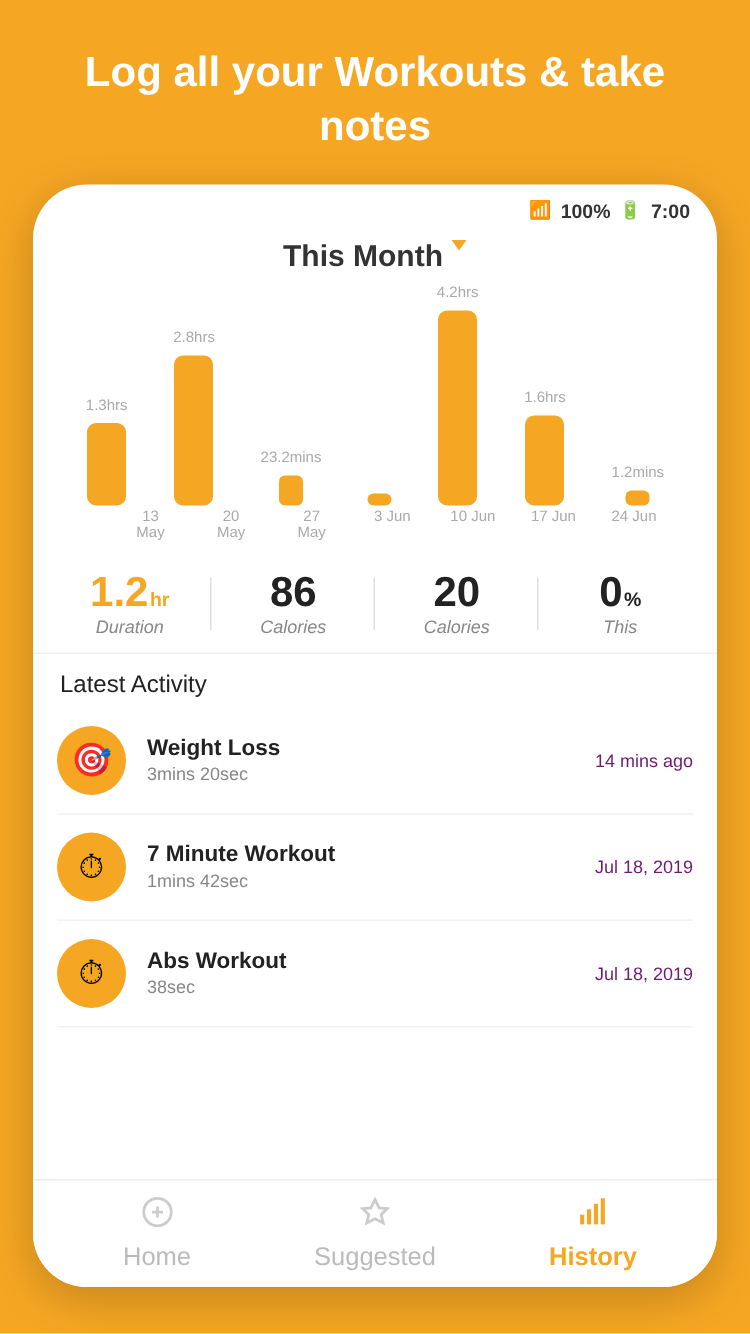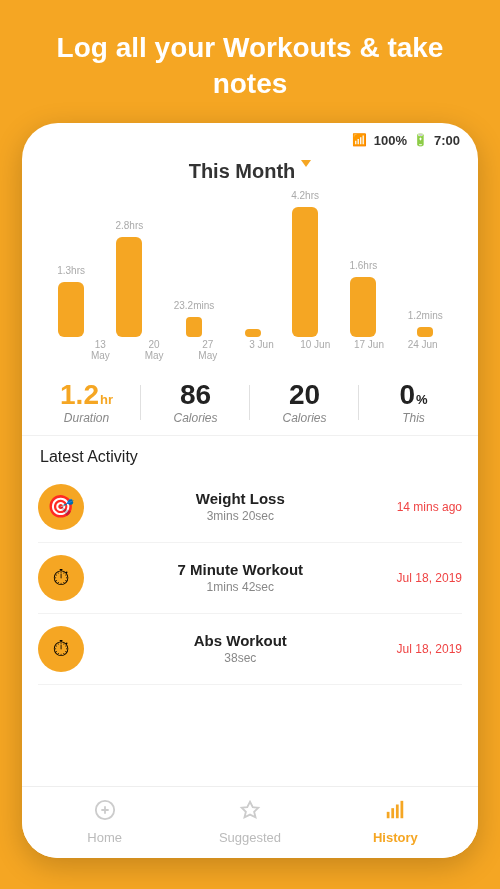--- a/index.html
+++ b/index.html
@@ -184,35 +184,34 @@
       background: #F5A623;
       border-radius: 50%;
       display: flex;
       align-items: center;
       justify-content: center;
       font-size: 22px;
       flex-shrink: 0;
     }
     .activity-info {
       flex: 1;
-      text-align: center;
     }
     .activity-name {
       font-size: 15px;
       font-weight: 700;
       color: #222;
     }
     .activity-duration {
       font-size: 12px;
       color: #888;
       margin-top: 2px;
     }
     .activity-time {
       font-size: 12px;
-      color: #ef4444;
+      color: #701a75;
     }
 
     
     .bottom-nav {
       position: absolute;
       bottom: 0;
       left: 0;
       right: 0;
       height: 72px;
       background: #fff;
@@ -231,21 +230,21 @@
       cursor: pointer;
     }
     .nav-icon {
       font-size: 22px;
       color: #ccc;
     }
     .nav-icon.active {
       color: #F5A623;
     }
     .nav-label {
-      font-size: 13px;
+      font-size: 17px;
       color: #bbb;
     }
     .nav-label.active {
       color: #F5A623;
       font-weight: 700;
     }
   </style>
 </head>
 <body>
 

